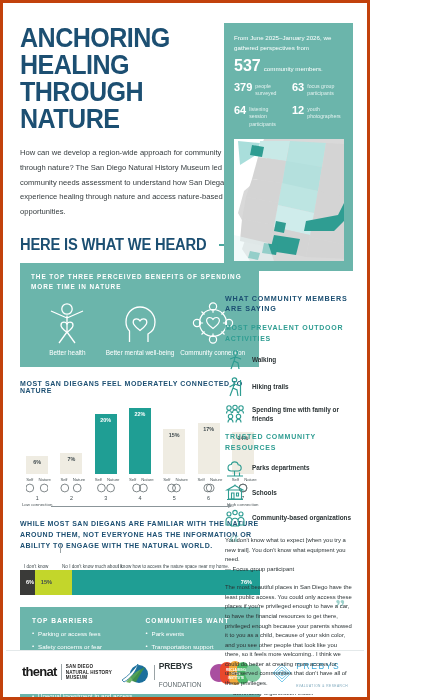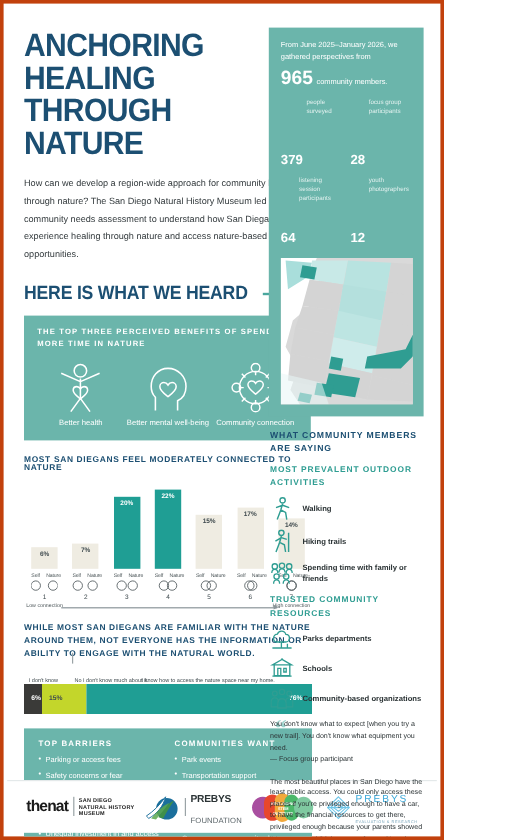--- a/index.html
+++ b/index.html
@@ -177,30 +177,29 @@
   }
   .stats-panel .total .t { font-size: 6.2px; }
   .stat-grid {
     margin-top: 7px; display: grid;
     grid-template-columns: 1fr 1fr; gap: 7px 6px;
   }
   .stat { display: flex; align-items: flex-start; gap: 3px; }
   .stat .n {
     font-size: 11px; font-weight: 800; line-height: 1;
     font-family: "Liberation Sans Narrow", "Liberation Sans", sans-serif;
-    margin-top: 47px;
   }
   .stat .t { font-size: 5.2px; line-height: 1.45; color: #e2f1ef; padding-top: 1px; }
   .map-box {
     background: #6bb5ab; padding: 0 9px 10px 10px; margin-left: -1px;
   }
   .map-inner { background: #d9d9d9; width: 100%; height: 122px; overflow: hidden; }
 
   .r-head {
-    margin-top: 11px; display: flex; align-items: flex-end; gap: 5px;
+    margin-top: 23px; display: flex; align-items: flex-end; gap: 5px;
   }
   .r-head .txt {
     font-size: 7.2px; font-weight: 700; color: #1c4f72;
     letter-spacing: 0.75px; line-height: 1.5; text-transform: uppercase;
   }
   .r-head .rule { flex: 1; height: 1px; background: #4aa79e; }
   .sub-head {
     margin-top: 8px; font-size: 7px; font-weight: 700;
     color: #2f9d92; letter-spacing: 0.75px; line-height: 1.5;
     text-transform: uppercase;
@@ -471,30 +470,30 @@
           </ul>
       </div>
     </div>
   </div>
 
   <div class="right-col">
 
     <div class="stats-panel">
       <div class="lead">From June 2025–January 2026, we gathered perspectives from</div>
       <div class="total">
-        <span class="n">965</span>
+        <span class="n">537</span>
         <span class="t">community members.</span>
       </div>
       <div class="stat-grid">
         <div class="stat">
           <span class="n">379</span>
           <span class="t">people surveyed</span>
         </div>
         <div class="stat">
-          <span class="n">28</span>
+          <span class="n">63</span>
           <span class="t">focus group participants</span>
         </div>
         <div class="stat">
           <span class="n">64</span>
           <span class="t">listening session participants</span>
         </div>
         <div class="stat">
           <span class="n">12</span>
           <span class="t">youth photographers</span>
         </div>

